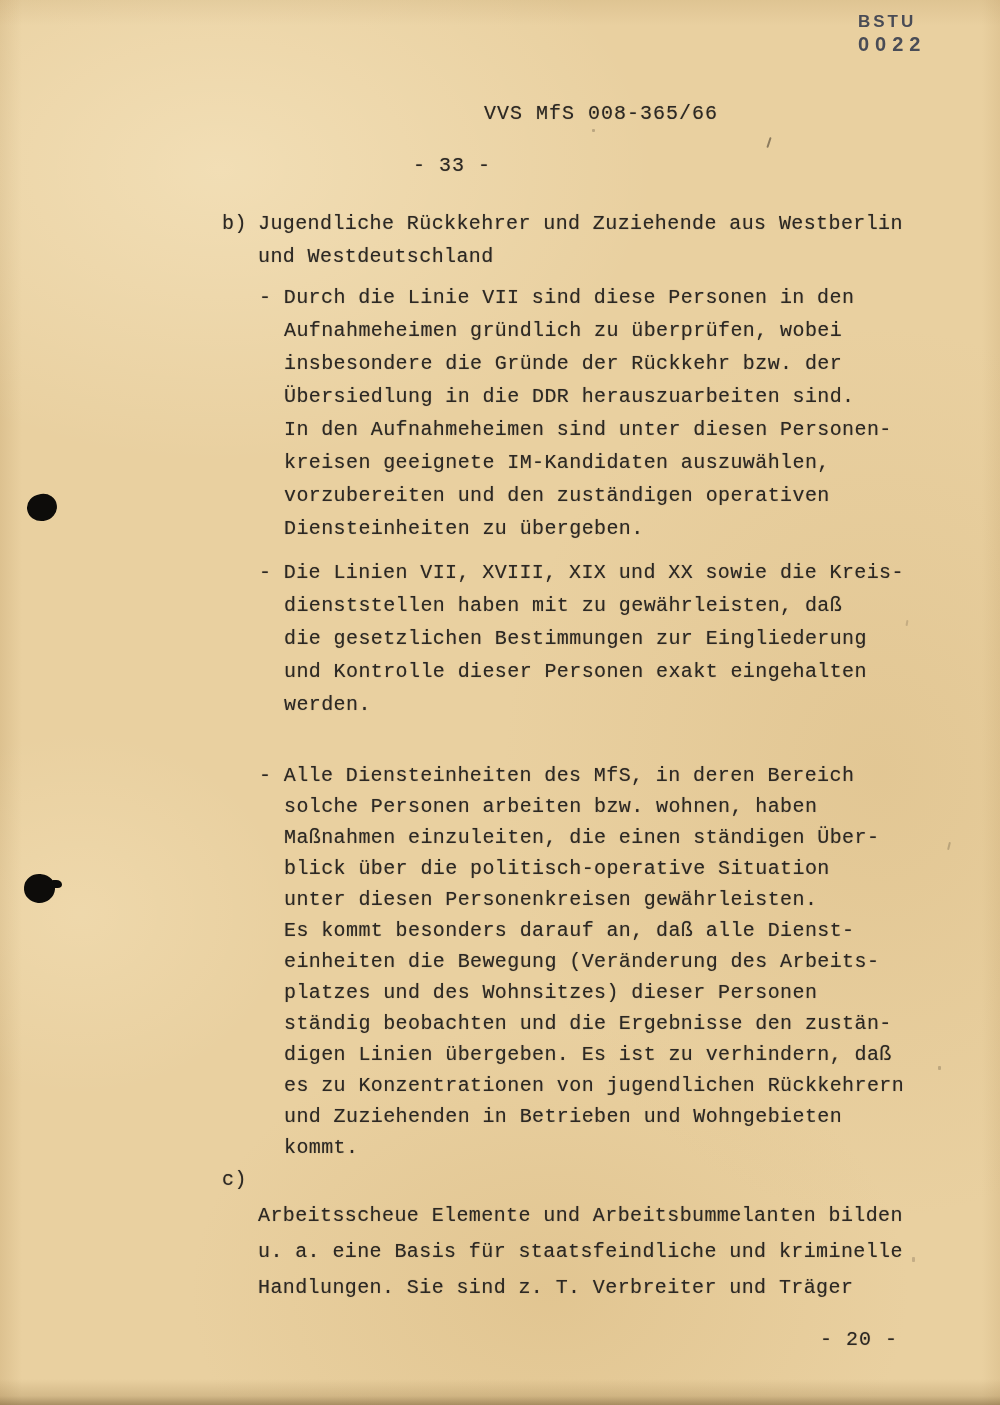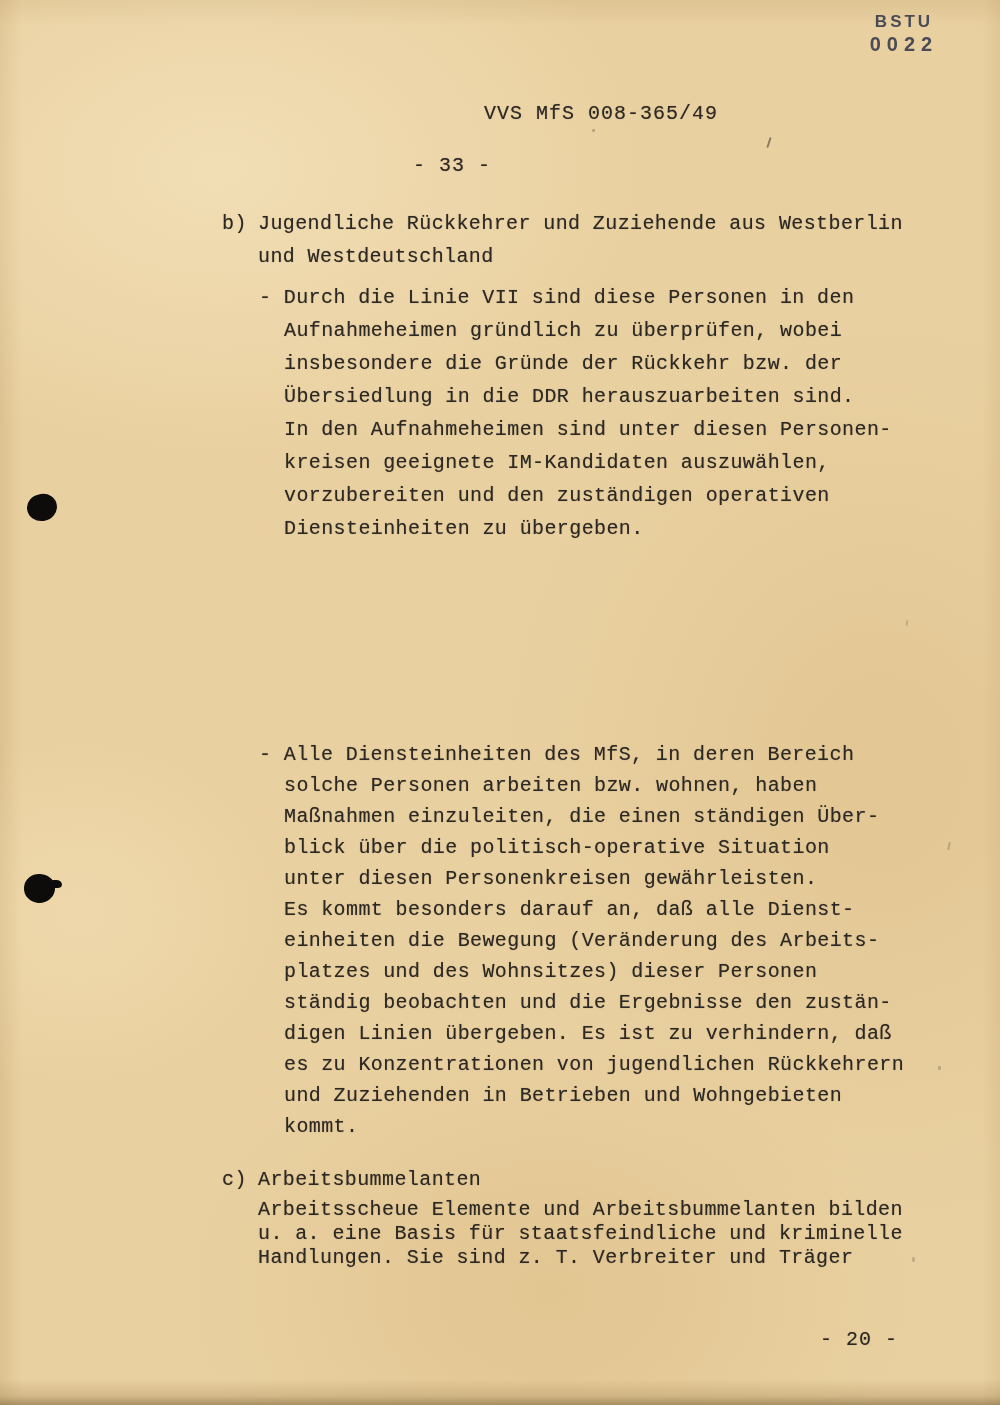--- a/index.html
+++ b/index.html
@@ -37,27 +37,26 @@
     font-size: 20px;
     line-height: 33px;
     letter-spacing: 0.4px;
     text-shadow: 0 0 1px rgba(44,40,35,0.45);
   }
   .bullet {
     text-indent: -25px;
     width: 680px;
   }
   .b3 { line-height: 31px; }
-  .cpar { line-height: 24px; }
+  .cpar { line-height: 36px; }
   .stamp {
     position: absolute;
     color: #3c4150;
     font-family: "Liberation Sans", sans-serif;
     font-weight: bold;
-    text-align: center;
     opacity: 0.92;
   }
   .stamp-line1 { font-size: 17px; letter-spacing: 3px; }
   .stamp-line2 { font-size: 20px; letter-spacing: 6px; margin-top: 1px; }
   .blot {
     position: absolute;
     background: #0d0c0a;
     border-radius: 50% 48% 52% 50%;
   }
   .blot-nub {
@@ -75,54 +74,58 @@
 </head>
 <body>
 
 <div class="page">
 
   <div class="stamp" style="left: 858px; top: 12px; width: 92px;">
     <div class="stamp-line1">BSTU</div>
     <div class="stamp-line2">0022</div>
   </div>
 
-  <div class="txt" style="left: 484px; top: 97px; letter-spacing: 1px;">VVS MfS 008-365/49</div>
+  <div class="txt" style="left: 484px; top: 97px; letter-spacing: 1px;">VVS MfS 008-365/66</div>
 
   <div class="txt" style="left: 413px; top: 149px; letter-spacing: 1px;">- 33 -</div>
 
   <div class="txt" style="left: 222px; top: 207px;">b)</div>
   <div class="txt bullet" style="left: 284px; top: 281px;">- Durch die Linie VII sind diese Personen in den
 Aufnahmeheimen gründlich zu überprüfen, wobei
 insbesondere die Gründe der Rückkehr bzw. der
 Übersiedlung in die DDR herauszuarbeiten sind.
 In den Aufnahmeheimen sind unter diesen Personen-
 kreisen geeignete IM-Kandidaten auszuwählen,
 vorzubereiten und den zuständigen operativen
 Diensteinheiten zu übergeben.</div>
 
   <div class="txt" style="left: 258px; top: 207px; width: 680px;">Jugendliche Rückkehrer und Zuziehende aus Westberlin
 und Westdeutschland</div>
 
+  <div class="txt bullet" style="left: 284px; top: 556px;">- Die Linien VII, XVIII, XIX und XX sowie die Kreis-
+dienststellen haben mit zu gewährleisten, daß
+die gesetzlichen Bestimmungen zur Eingliederung
+und Kontrolle dieser Personen exakt eingehalten
+werden.</div>
 
-  <div class="txt bullet b3" style="left: 284px; top: 739px;">- Alle Diensteinheiten des MfS, in deren Bereich
+  <div class="txt bullet b3" style="left: 284px; top: 760px;">- Alle Diensteinheiten des MfS, in deren Bereich
 solche Personen arbeiten bzw. wohnen, haben
 Maßnahmen einzuleiten, die einen ständigen Über-
 blick über die politisch-operative Situation
 unter diesen Personenkreisen gewährleisten.
 Es kommt besonders darauf an, daß alle Dienst-
 einheiten die Bewegung (Veränderung des Arbeits-
 platzes und des Wohnsitzes) dieser Personen
 ständig beobachten und die Ergebnisse den zustän-
 digen Linien übergeben. Es ist zu verhindern, daß
 es zu Konzentrationen von jugendlichen Rückkehrern
 und Zuziehenden in Betrieben und Wohngebieten
 kommt.</div>
 
   <div class="txt" style="left: 222px; top: 1163px;">c)</div>
-  <div class="txt" style="left: 258px; top: 1163px;">Arbeitsbummelanten</div>
   <div class="txt cpar" style="left: 258px; top: 1198px; width: 680px;">Arbeitsscheue Elemente und Arbeitsbummelanten bilden
 u. a. eine Basis für staatsfeindliche und kriminelle
 Handlungen. Sie sind z. T. Verbreiter und Träger</div>
 
   <div class="txt" style="left: 820px; top: 1323px; letter-spacing: 1px;">- 20 -</div>
 
   <div class="blot" style="left: 27px; top: 494px; width: 30px; height: 27px; transform: rotate(-8deg);"></div>
   <div class="blot" style="left: 24px; top: 874px; width: 31px; height: 29px; transform: rotate(5deg);"></div>
   <div class="blot-nub" style="left: 52px; top: 880px;"></div>
 

